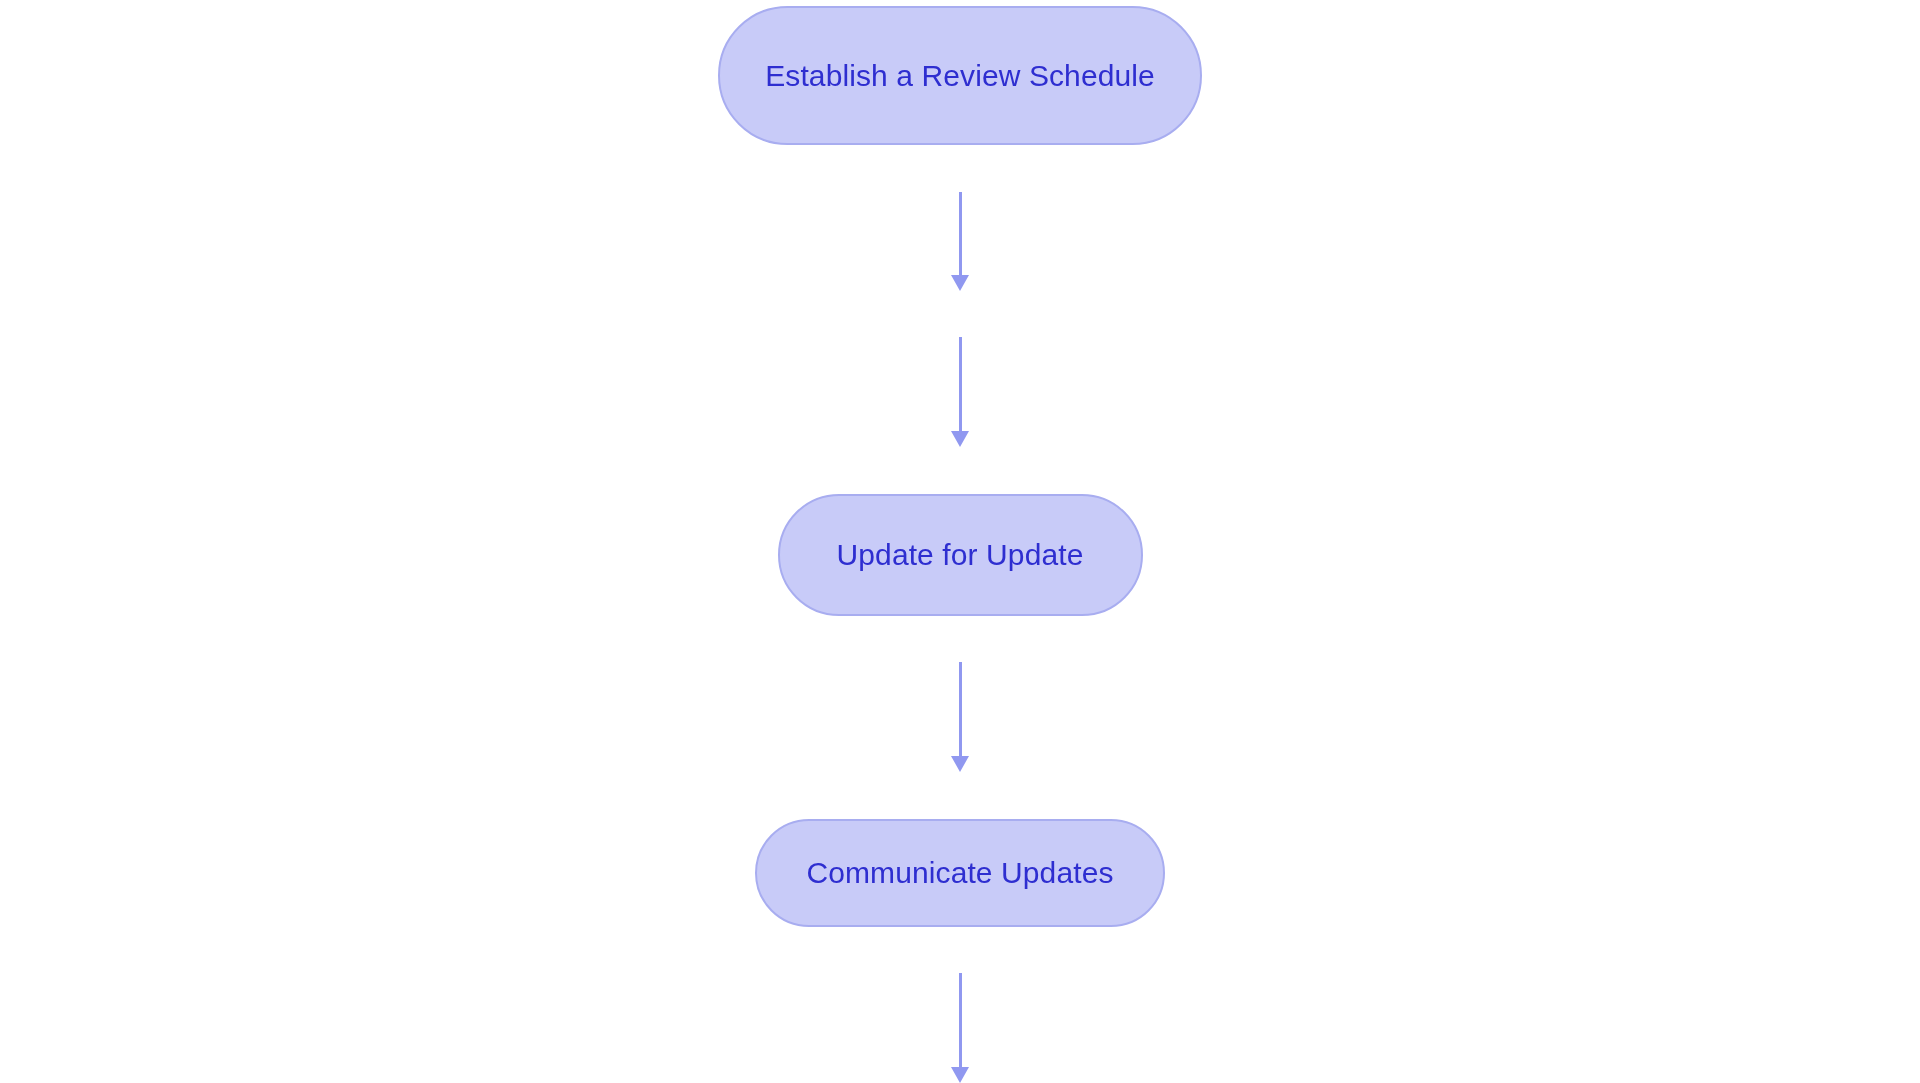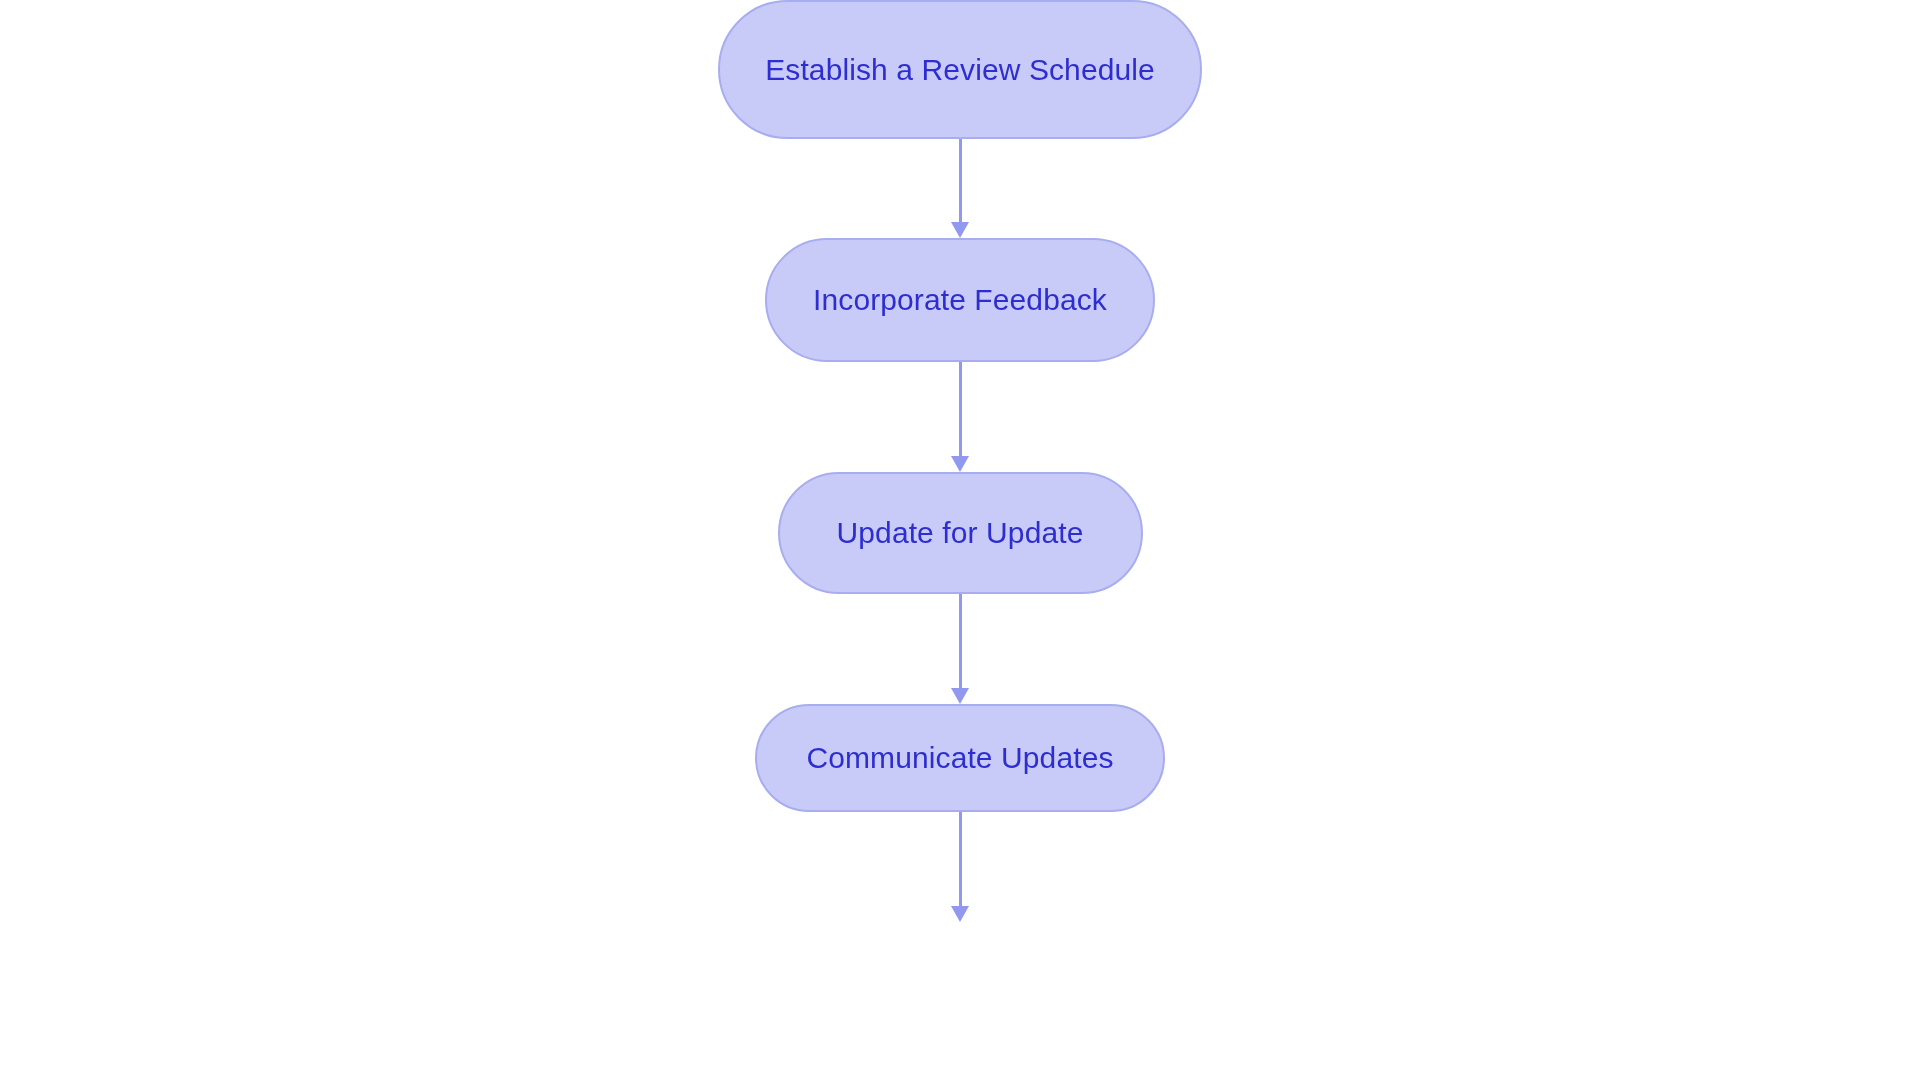--- a/index.html
+++ b/index.html
@@ -25,22 +25,22 @@
   
   .flow-column {
     position: absolute;
     left: 0;
     top: 0;
     width: 1920px;
     height: 1083px;
     display: flex;
     flex-direction: column;
     align-items: center;
-    justify-content: flex-start;
-    padding-top: 0;
+    justify-content: space-between;
+    padding-top: 6px;
     box-sizing: border-box;
   }
 
   
   .node {
     box-sizing: border-box;
     display: flex;
     align-items: center;
     justify-content: center;
     background: #c8cbf8;
@@ -103,23 +103,20 @@
 
     <div class="node node-0">
       <span class="node-label">Establish a Review Schedule</span>
     </div>
 
     <div class="connector connector-0">
       <div class="connector-line"></div>
       <div class="connector-head"></div>
     </div>
 
-    <div class="node node-1">
-      <span class="node-label">Incorporate Feedback</span>
-    </div>
 
     <div class="connector connector-1">
       <div class="connector-line"></div>
       <div class="connector-head"></div>
     </div>
 
     <div class="node node-2">
       <span class="node-label">Update for Update</span>
     </div>
 

